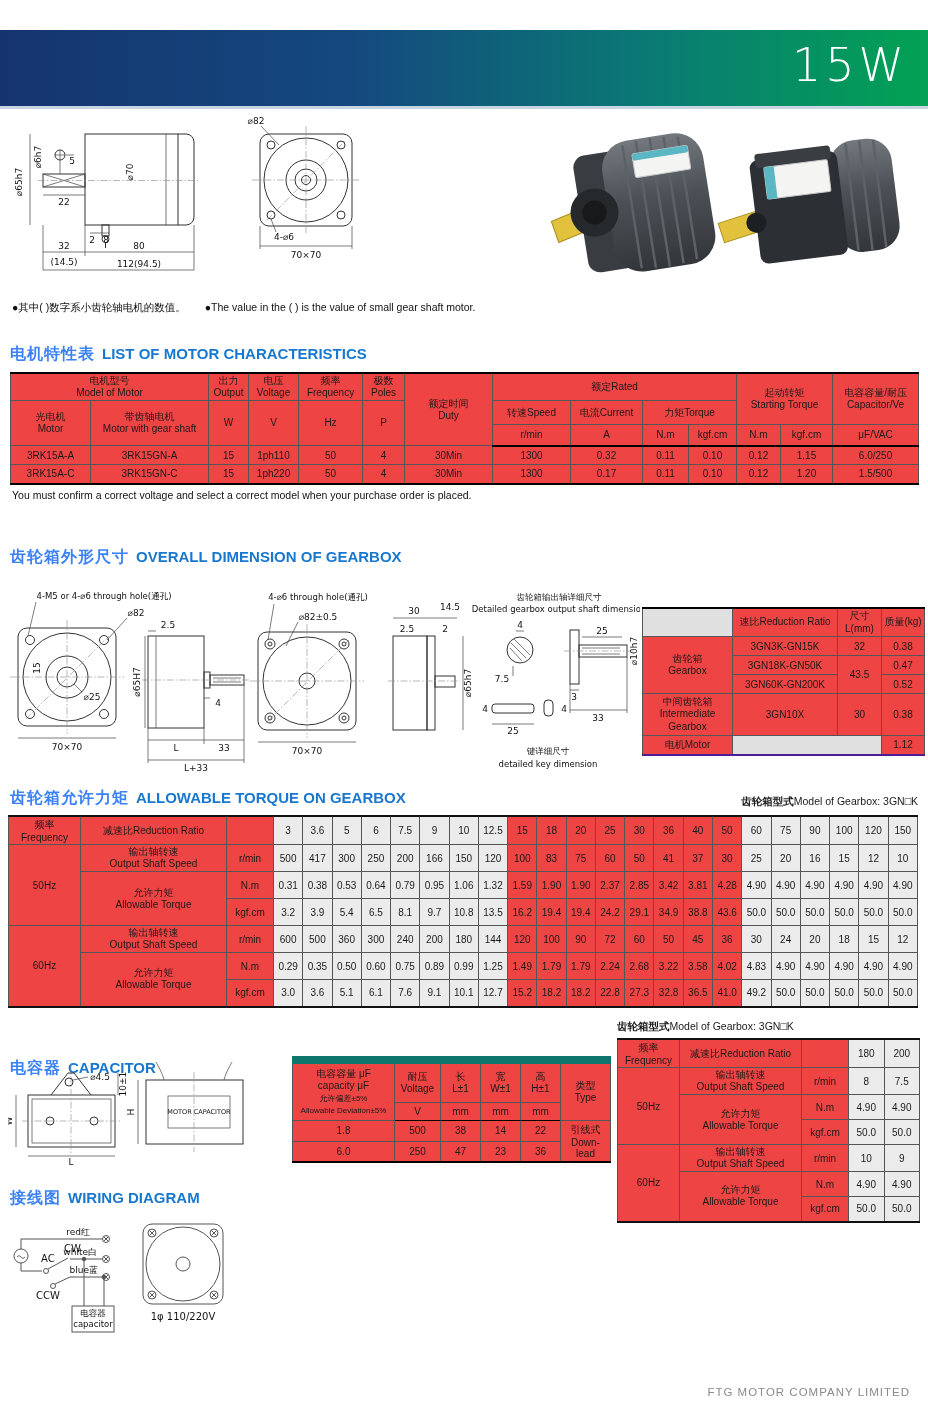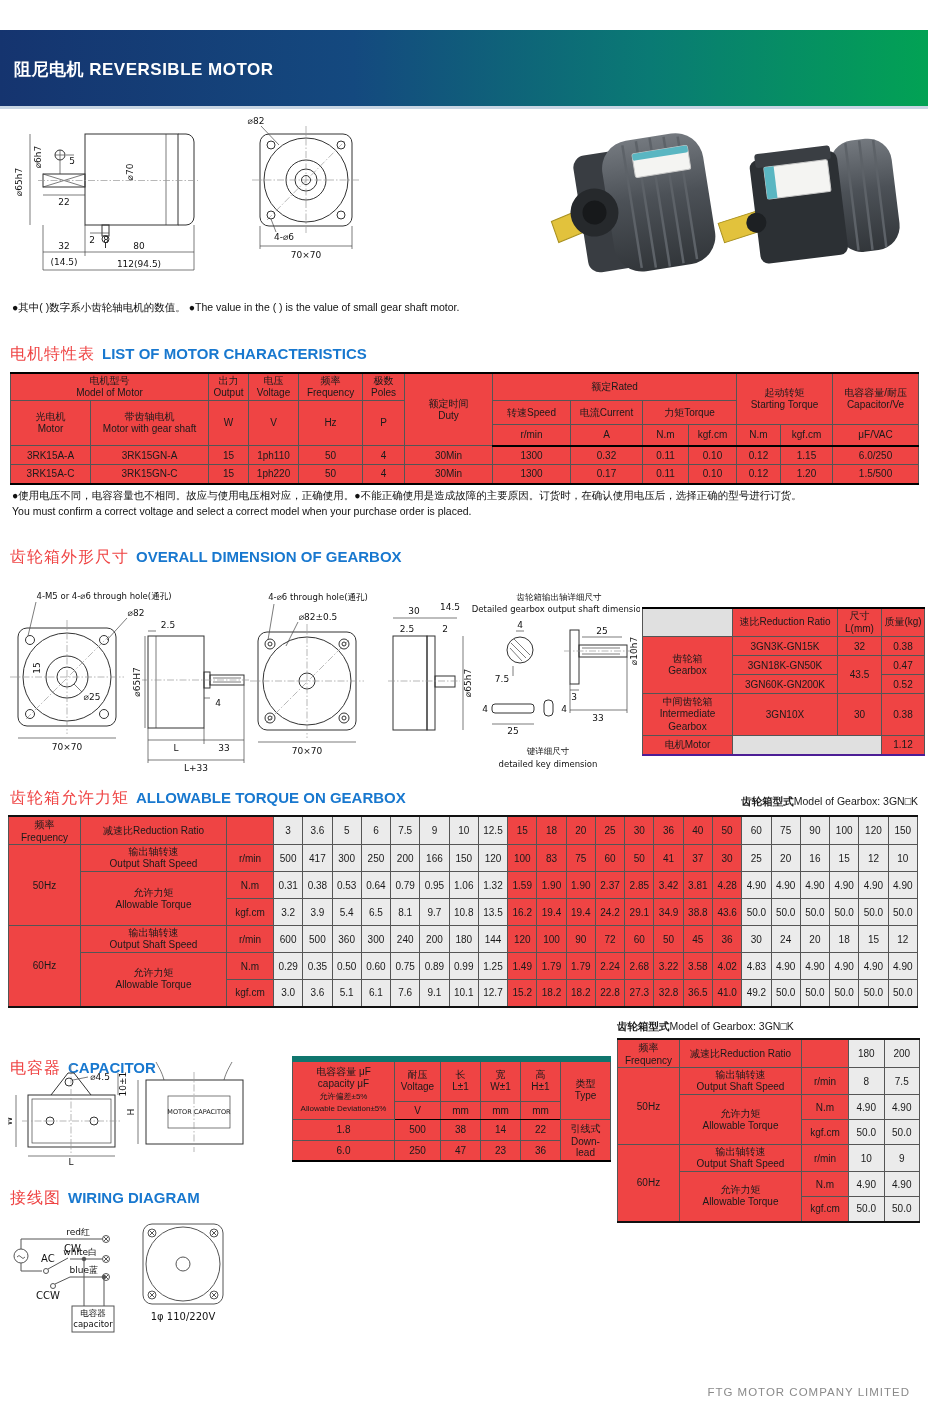--- a/index.html
+++ b/index.html
@@ -7,21 +7,21 @@
   font-family:"Liberation Sans","DejaVu Sans",sans-serif;color:#1a1a1a;overflow:hidden}
 .abs{position:absolute}
 
 .hdr{left:0;top:30px;width:928px;height:76px;
   background:linear-gradient(90deg,#15346f 0%,#14497f 38%,#0a7a74 70%,#02a254 100%)}
 .hdr-title{position:absolute;left:14px;top:28px;color:#fff;font-weight:bold;font-size:17px;letter-spacing:.5px}
 .hdr-power{position:absolute;right:20px;top:8px;color:#fff;font-size:46px;font-weight:300;letter-spacing:4px;font-family:"DejaVu Sans",sans-serif}
 .hdr-line{left:0;top:106px;width:928px;height:3px;background:#c7d5e3}
 
 .sec{position:absolute;white-space:nowrap}
-.sec .cn{font-size:16px;font-weight:normal;color:#ef4444;letter-spacing:1px}
+.sec .cn{font-size:16px;font-weight:bold;color:#3b82f6;letter-spacing:1px}
 .sec .en{font-size:15px;font-weight:bold;color:#1878cf;margin-left:7px}
 .note{position:absolute;font-size:10.5px;color:#111;line-height:1.5;white-space:nowrap}
 
 .dtable{border-collapse:collapse;background:#ef4444;table-layout:fixed}
 .dtable th,.dtable td{border:1px solid #555;font-weight:normal;text-align:center;vertical-align:middle;padding:1px 2px}
 .shade{background:#ebebeb}
 .grayc{background:#e0e0e0}
 
 .ct{border-top:2.5px solid #000;border-bottom:2.5px solid #000;font-size:10px}
 .ct tr.h1 th{height:24px;line-height:1.2}
@@ -37,42 +37,42 @@
 
 .tq{border-top:2px solid #111;border-bottom:2px solid #111;font-size:10px}
 .tq thead th,.tq thead td{height:24px}
 .tq tbody th,.tq tbody td{height:27px}
 .tq .lbl{line-height:1.2}
 .unit{border-left:1.5px solid #222}
 .gsep{border-left:1.5px solid #222}
 .bsep th,.bsep td{border-top:1.5px solid #111}
 .t2 tbody th,.t2 tbody td{height:25px}
 
-.cpt{border-top:6px solid #0f766e;border-bottom:2px solid #000;font-size:10px}
+.cpt{border-top:8px solid #0f766e;border-bottom:2px solid #000;font-size:10px}
 .cpt tr.ch1 th{height:42px;line-height:1.2}
 .cpt tr.ch2 th{height:18px;border-bottom:1.5px solid #000}
 .cpt td{height:21px}
 .cpt .tiny{font-size:8px}
 
 .mini-label{position:absolute;font-size:10.5px;white-space:nowrap}
 .mini-label b{font-weight:bold}
 
 svg text{font-family:"DejaVu Sans",sans-serif;fill:#111}
 .dim{font-size:9px;text-anchor:middle}
 .lbl9{font-size:8.5px;text-anchor:middle}
 .ln{stroke:#333;fill:none;stroke-width:1}
 .lnt{stroke:#444;fill:none;stroke-width:.7}
 .cl{stroke:#999;stroke-dasharray:7 2 1.5 2;stroke-width:.7;fill:none}
 .footer{position:absolute;right:18px;top:1386px;font-size:11.5px;color:#8a8a8a;letter-spacing:1px}
 </style>
 </head>
 <body>
 
 <div class="abs hdr">
-  <div class="hdr-title"><span>阻尼电机</span> <span>REVERSIBLE MOTOR</span></div>
+  <div class="hdr-power">15W</div>
 </div>
 <div class="abs hdr-line"></div>
 
 <svg class="abs" style="left:8px;top:112px" width="540" height="180" viewBox="0 0 540 180">
   <g>
     <rect class="ln" x="77" y="22" width="93" height="91"></rect>
     <path class="ln" d="M170,22 h8 a8,8 0 0 1 8,8 v75 a8,8 0 0 1 -8,8 h-8"></path>
     <line class="lnt" x1="158" y1="22" x2="158" y2="113"></line>
     <rect class="ln" x="35" y="62" width="42" height="13"></rect>
     <line class="lnt" x1="35" y1="62" x2="77" y2="75"></line>
@@ -178,21 +178,21 @@
     <rect x="38" y="26" width="88" height="104" rx="8" fill="#2c3034"></rect>
     <rect x="44" y="20" width="76" height="14" rx="3" fill="#3a3e43"></rect>
     <rect x="52" y="34" width="64" height="32" rx="2" fill="#f4f4f2" stroke="#c8c8c8"></rect>
     <rect x="52" y="34" width="10" height="32" fill="#5ab6c2"></rect>
     <circle cx="38" cy="88" r="10" fill="#1d2023"></circle>
   </g>
 </svg>
 
 <div class="note" style="left:12px;top:300px">
   <span>●其中( )数字系小齿轮轴电机的数值。</span>
-  <span style="margin-left:0">●The value in the ( ) is the value of small gear shaft motor.</span>
+  <span style="margin-left:16px">●The value in the ( ) is the value of small gear shaft motor.</span>
 </div>
 
 <div class="sec" style="left:10px;top:344px">
   <span class="cn">电机特性表</span><span class="en">LIST OF MOTOR CHARACTERISTICS</span>
 </div>
 
 <table class="dtable ct abs" style="left:10px;top:372px;width:908px">
   <colgroup>
       <col style="width:80px">
       <col style="width:118px">
@@ -272,21 +272,20 @@
         <td>0.11</td>
         <td>0.10</td>
         <td>0.12</td>
         <td>1.20</td>
         <td>1.5/500</td>
       </tr>
     </tbody>
 </table>
 
 <div class="note" style="left:12px;top:488px">
-  <div>●使用电压不同，电容容量也不相同。故应与使用电压相对应，正确使用。●不能正确使用是造成故障的主要原因。订货时，在确认使用电压后，选择正确的型号进行订货。</div>
   <div>You must confirm a correct voltage and select a correct model when your purchase order is placed.</div>
 </div>
 
 <div class="sec" style="left:10px;top:547px">
   <span class="cn">齿轮箱外形尺寸</span><span class="en">OVERALL DIMENSION OF GEARBOX</span>
 </div>
 
 <svg class="abs" style="left:8px;top:588px" width="632" height="192" viewBox="0 0 632 192">
   <g>
     <rect class="ln" x="10" y="40" width="98" height="98" rx="9"></rect>

